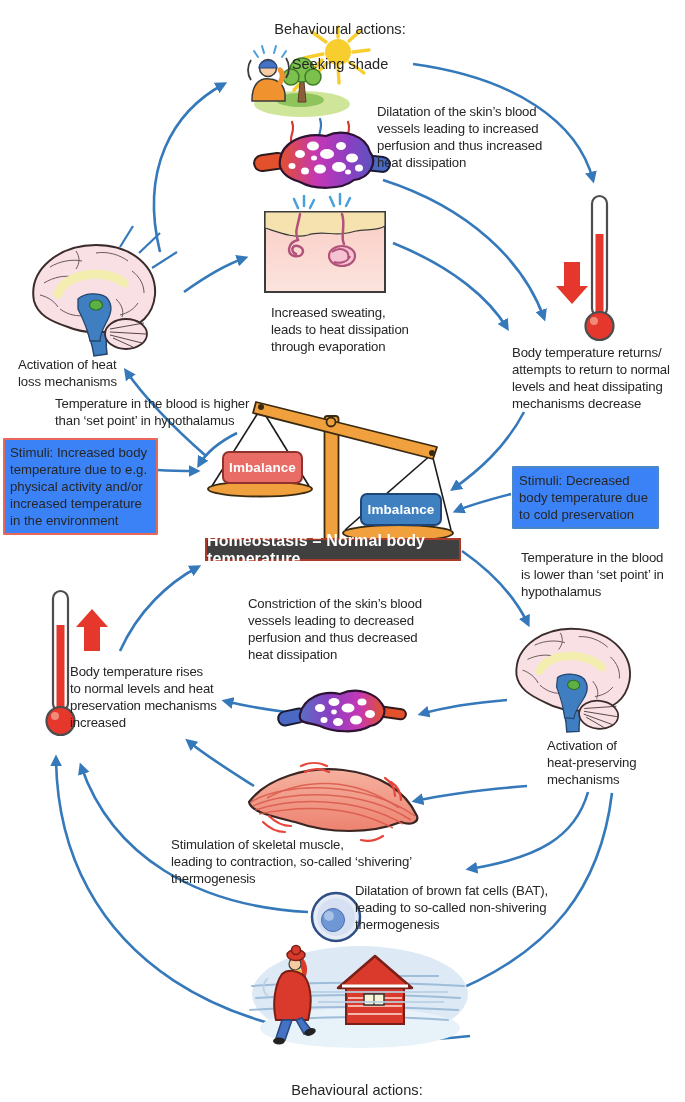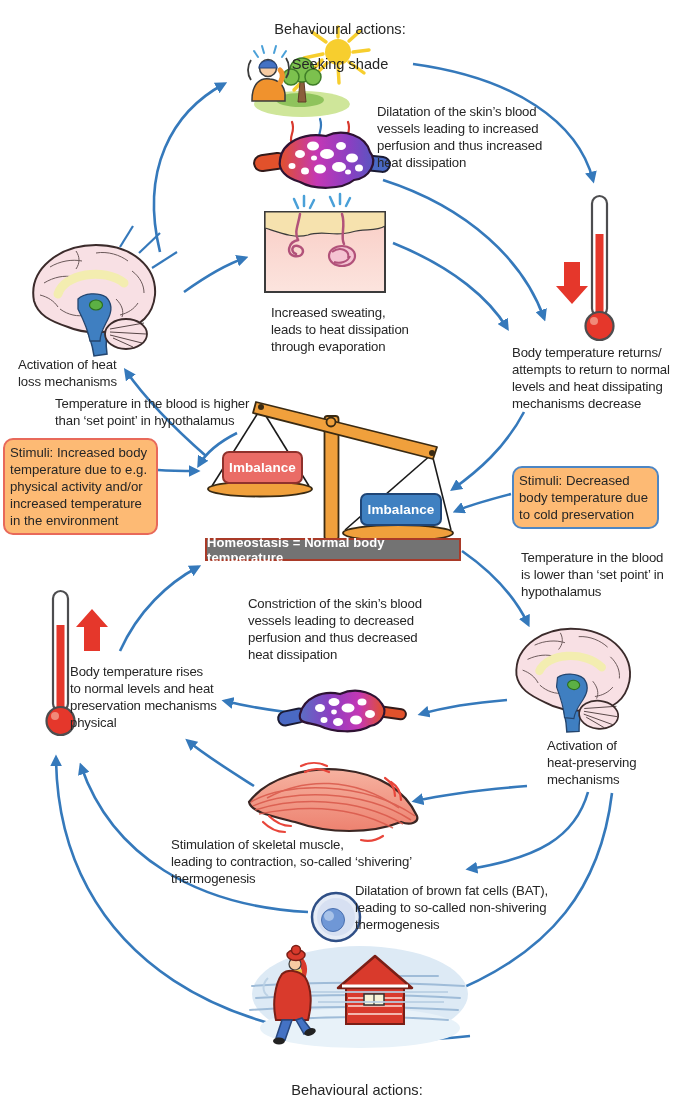--- a/index.html
+++ b/index.html
@@ -4,27 +4,27 @@
 <style>
   * { margin:0; padding:0; box-sizing:border-box; }
   html,body { background:#ffffff; }
   body { font-family:"Liberation Sans", sans-serif; color:#262626; }
   .canvas { position:relative; width:685px; height:1102px; background:#fff; overflow:hidden; }
   svg.abs { position:absolute; overflow:visible; }
   .lay1 { z-index:1; } .lay2 { z-index:2; }
   .txt { position:absolute; z-index:3; font-size:13.2px; line-height:17px; white-space:pre-line; letter-spacing:-0.15px; }
   .behav { position:absolute; z-index:3; text-align:center; font-size:14.6px; line-height:17.5px; white-space:pre-line; }
   .behav .t { font-weight:normal; }
-  .box { position:absolute; z-index:3; background:#fdba74; padding:4px 5px; font-size:13.2px; line-height:17px; white-space:pre-line; border-radius:10px; }
+  .box { position:absolute; z-index:3; background:#3b82f6; padding:4px 5px; font-size:13.2px; line-height:17px; white-space:pre-line; border-radius:1px; }
   .box.red { border:2px solid #e8695a; }
   .box.blue { border:2px solid #4d86c4; }
   .imb { position:absolute; z-index:4; display:flex; align-items:center; justify-content:center; color:#fff; font-weight:bold; font-size:13.5px; letter-spacing:0.1px;border-radius:7px; }
   .imb.red { background:#ea6c66; border:2px solid #8f312c; }
   .imb.blue { background:#3f80c1; border:2px solid #1f4576; }
-  .banner { position:absolute; z-index:4; background:#737373; border:2px solid #a93a28; color:#fff; font-weight:bold; font-size:13px; display:flex; align-items:center; justify-content:center; letter-spacing:0.1px; }
+  .banner { position:absolute; z-index:4; background:#404040; border:2px solid #a93a28; color:#fff; font-weight:bold; font-size:16px; display:flex; align-items:center; justify-content:center; letter-spacing:0.1px; }
 </style>
 </head>
 <body>
 
 <div class="canvas">
 
   <svg class="abs lay1" style="left:0;top:0" width="685" height="1102" viewBox="0 0 685 1102">
     <defs>
       <marker id="ah" viewBox="0 0 10 10" refX="7" refY="5" markerWidth="4.6" markerHeight="4.6" orient="auto-start-reverse">
           <path d="M0,0 L10,5 L0,10 z" fill="#3579bb"></path>
@@ -153,21 +153,21 @@
 hypothalamus</div>
 
   <div class="txt" style="left:248px;top:595px;width:200px">Constriction of the skin’s blood
 vessels leading to decreased
 perfusion and thus decreased
 heat dissipation</div>
 
   <div class="txt" style="left:70px;top:663px;width:168px">Body temperature rises
 to normal levels and heat
 preservation mechanisms
-physical</div>
+increased</div>
 
   <div class="txt" style="left:547px;top:737px;width:120px">Activation of
 heat-preserving
 mechanisms</div>
 
   <div class="txt" style="left:171px;top:836px;width:275px">Stimulation of skeletal muscle,
 leading to contraction, so-called ‘shivering’
 thermogenesis</div>
 
   <div class="txt" style="left:355px;top:882px;width:240px">Dilatation of brown fat cells (BAT),

